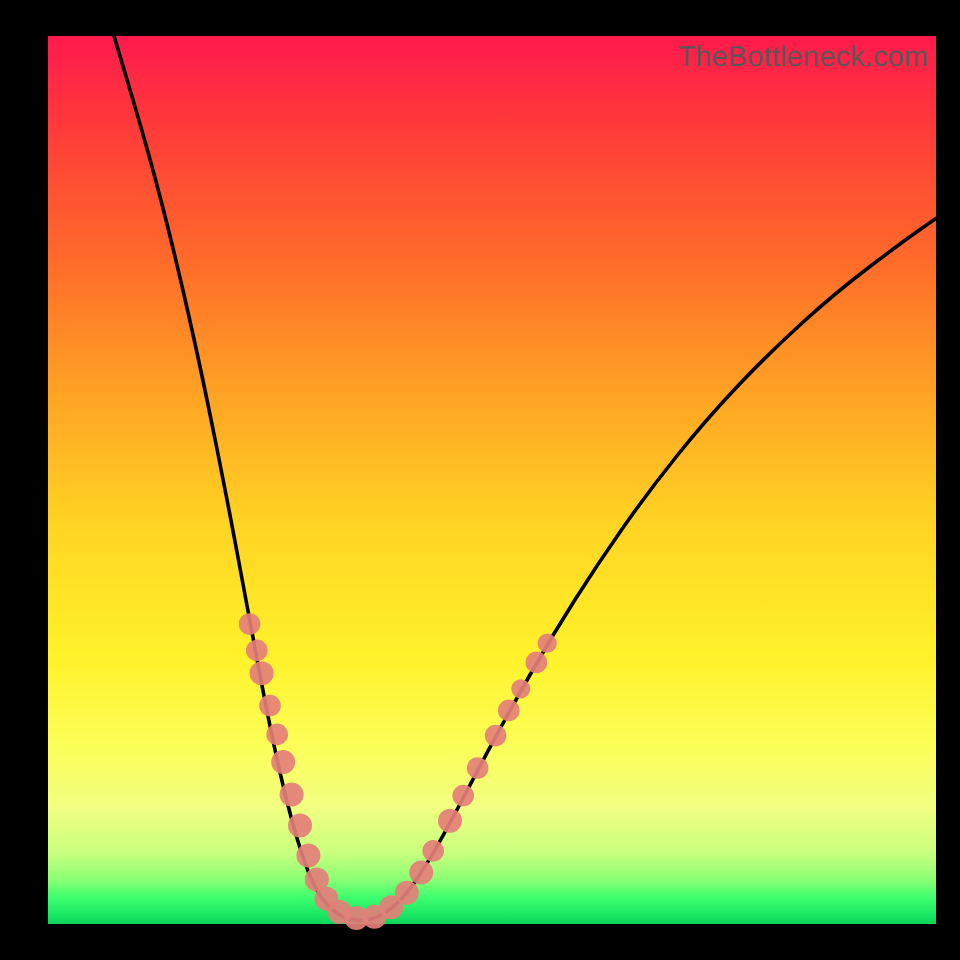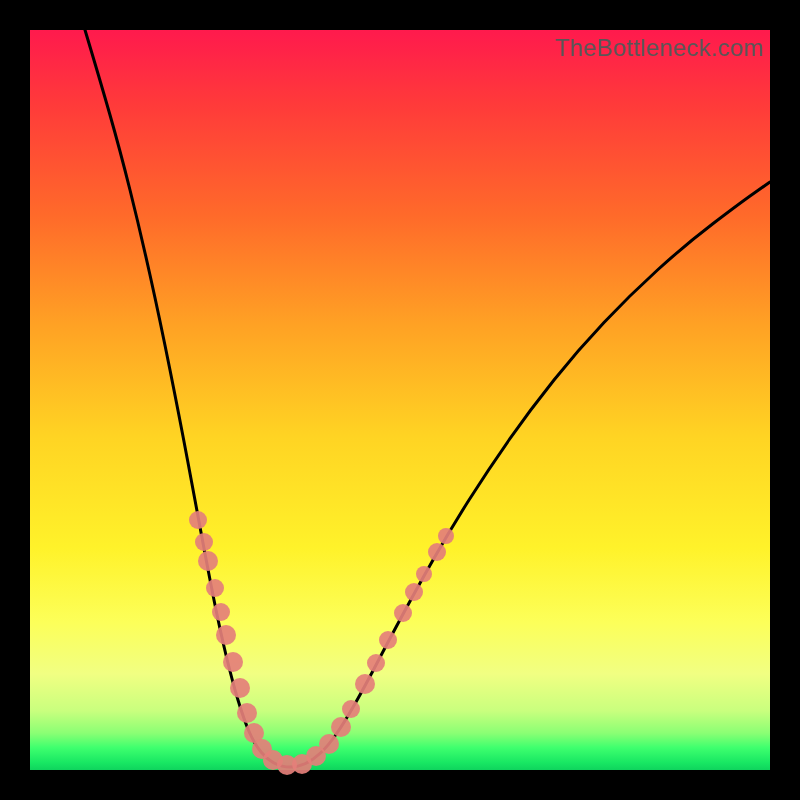--- a/index.html
+++ b/index.html
@@ -12,21 +12,21 @@
     font-family: Arial, Helvetica, sans-serif;
   }
   .frame {
     position: relative;
     width: 800px;
     height: 800px;
     background: #000;
   }
   .panel {
     position: absolute;
-    left: 30px;
+    left: 40px;
     top: 30px;
     width: 740px;
     height: 740px;
     background: linear-gradient(to bottom,
       #ff1a4d 0%,
       #ff3a3a 10%,
       #ff6a2a 25%,
       #ffa224 40%,
       #ffd423 55%,
       #fff22a 70%,

